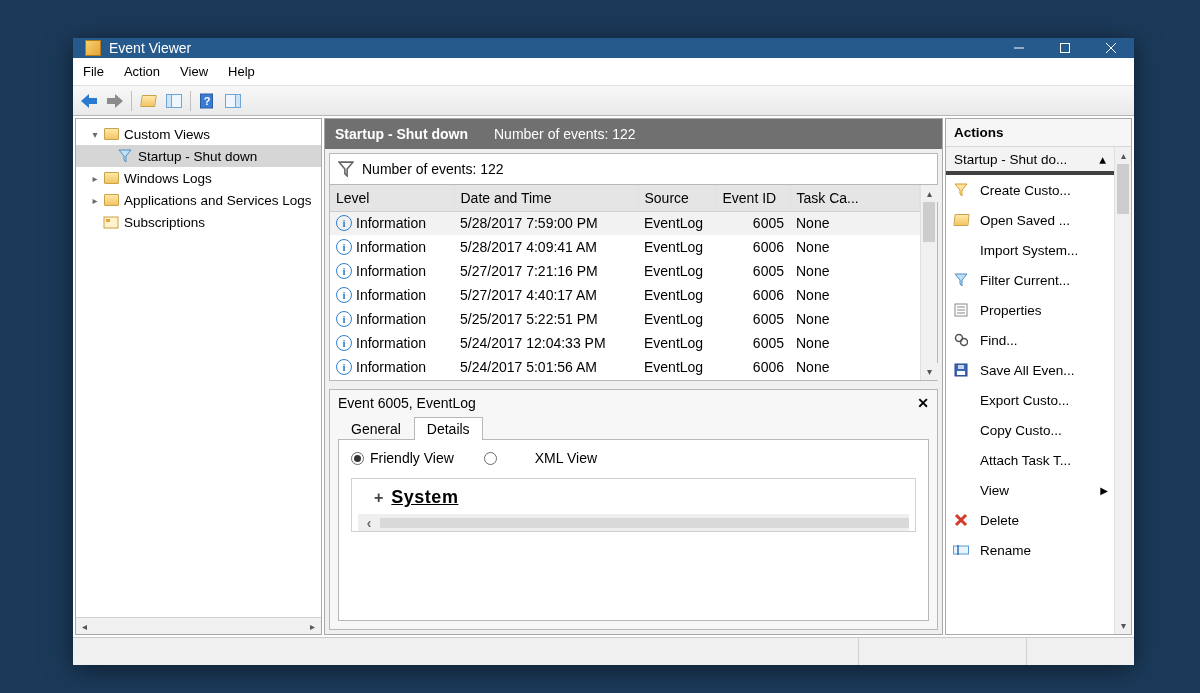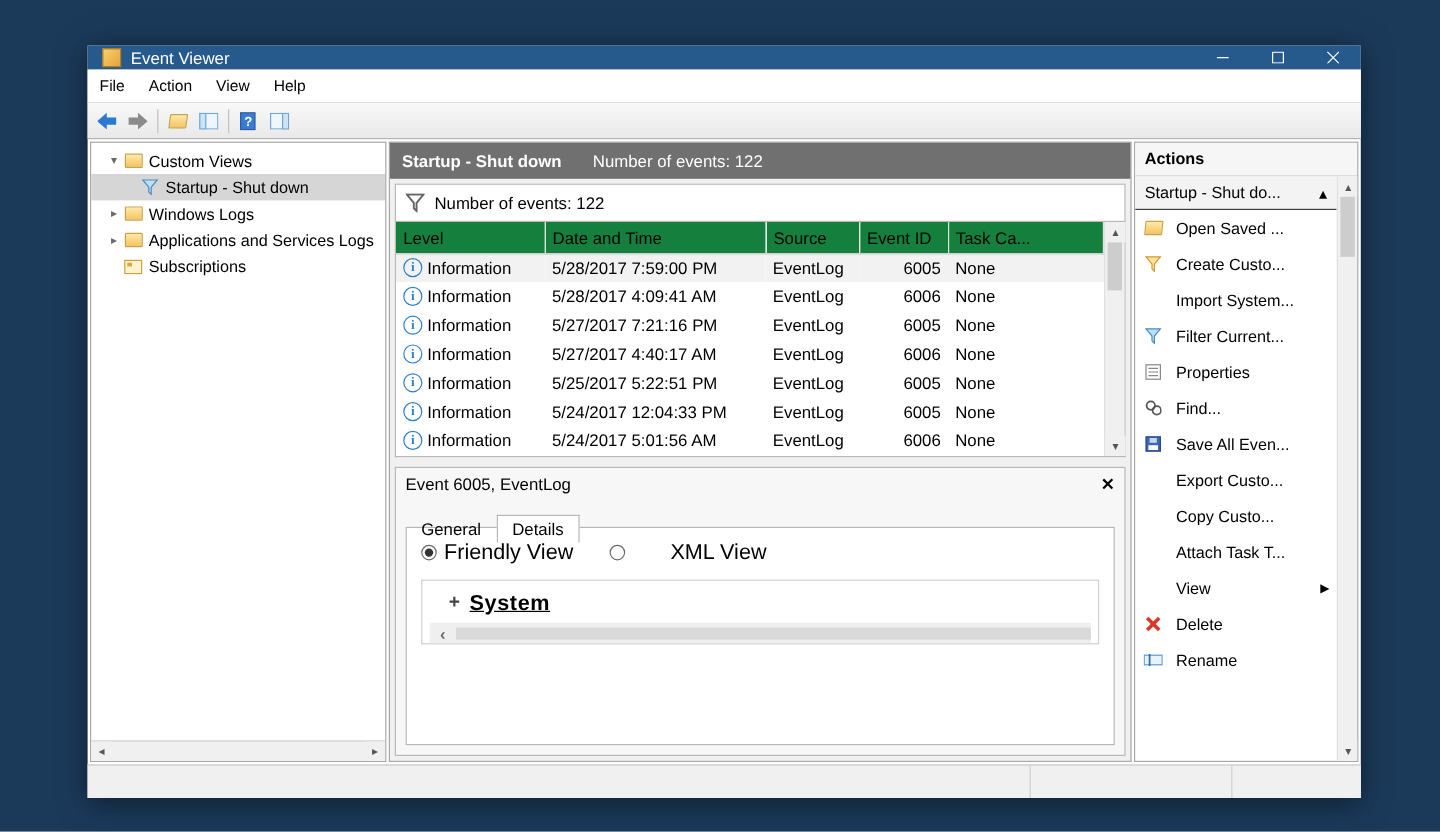--- a/index.html
+++ b/index.html
@@ -167,21 +167,21 @@
       border-top: none;
       flex: 0 0 196px;
       display: flex;
       position: relative;
     }
     .table-scroll { flex: 1; overflow: hidden; }
     .ev-table { width: 100%; border-collapse: collapse; table-layout: fixed; font-size: 14px; }
     .ev-table th {
       text-align: left;
       font-weight: 400;
-      background: #15803d;
+      background: #e5e5e5;
       border-right: 1px solid #e0e0e0;
       border-bottom: 1px solid #d0d0d0;
       padding: 4px 6px;
       height: 26px;
       white-space: nowrap; overflow: hidden; text-overflow: ellipsis;
     }
     .ev-table td {
       padding: 2px 6px;
       border-bottom: 0;
       height: 24px;
@@ -232,37 +232,37 @@
       display: flex;
       padding: 0 8px;
       gap: 0;
       font-size: 14px;
     }
     .tab {
       padding: 3px 12px;
       border: 1px solid transparent;
       border-bottom: none;
       position: relative;
-      top: 13px;
+      top: 1px;
       background: transparent;
       cursor: default;
     }
     .tab.active {
       background: #fff;
       border-color: #b8b8b8;
     }
     .detail-body {
       flex: 1;
       margin: 0 8px 8px 8px;
       background: #fff;
       border: 1px solid #b8b8b8;
       padding: 10px 12px;
       overflow: hidden;
     }
-    .radio-row { display: flex; gap: 30px; align-items: center; font-size: 18px; margin-bottom: 12px; }
+    .radio-row { display: flex; gap: 30px; align-items: center; font-size: 14px; margin-bottom: 12px; }
     .radio {
       width: 13px; height: 13px; border-radius: 50%;
       border: 1px solid #6b6b6b; display: inline-flex;
       align-items: center; justify-content: center; margin-right: 6px;
     }
     .radio.checked::after {
       content: ""; width: 7px; height: 7px; border-radius: 50%; background: #333;
     }
     .sys-row { display: flex; align-items: center; gap: 8px; padding-left: 16px; }
     .sys-row .plus { font-size: 16px; font-weight: 700; color: #444; }
@@ -292,21 +292,21 @@
       padding: 0 8px;
       font-weight: 700;
       border-bottom: 1px solid #d6d6d6;
       background: #f6f6f6;
     }
     .actions-body { flex: 1; position: relative; display: flex; }
     .actions-list { flex: 1; overflow: hidden; }
     .cat-row {
       height: 28px; display: flex; align-items: center;
       padding: 0 8px; background: #f3f3f3;
-      border-bottom: 1px solid #404040;
+      border-bottom: 4px solid #404040;
       justify-content: space-between;
       white-space: nowrap;
       text-align: center;
     }
     .action-row {
       height: 30px; display: flex; align-items: center;
       padding: 0 6px; gap: 10px; cursor: default;
       white-space: nowrap;
     }
     .action-row .aicon { width: 18px; display: flex; justify-content: center; }
@@ -618,31 +618,31 @@
       <div class="actions-head">Actions</div>
       <div class="actions-body">
         <div class="actions-list" id="actions-list">
           <div class="cat-row">
             <span>Startup - Shut do...</span>
             <span>▴</span>
           </div>
 
         <div class="action-row">
               <span class="aicon">
-                <div class="folder-icon" style="transform:skewX(-6deg)"></div>
-              </span>
-              <span class="alabel">Open Saved ...</span>
-            </div>
-            <div class="action-row">
-              <span class="aicon">
                 <svg width="14" height="14" viewBox="0 0 14 14">
                   <polygon points="1,1 13,1 8,7 8,13 6,11 6,7" fill="#ffe3a0" stroke="#d49a2a"></polygon>
                 </svg>
               </span>
               <span class="alabel">Create Custo...</span>
+            </div>
+            <div class="action-row">
+              <span class="aicon">
+                <div class="folder-icon" style="transform:skewX(-6deg)"></div>
+              </span>
+              <span class="alabel">Open Saved ...</span>
             </div>
             <div class="action-row">
               <span class="aicon"></span>
               <span class="alabel">Import System...</span>
             </div>
             <div class="action-row">
               <span class="aicon">
                 <svg width="14" height="14" viewBox="0 0 14 14">
                   <polygon points="1,1 13,1 8,7 8,13 6,11 6,7" fill="#bfe0f5" stroke="#4a8bc2"></polygon>
                 </svg>

